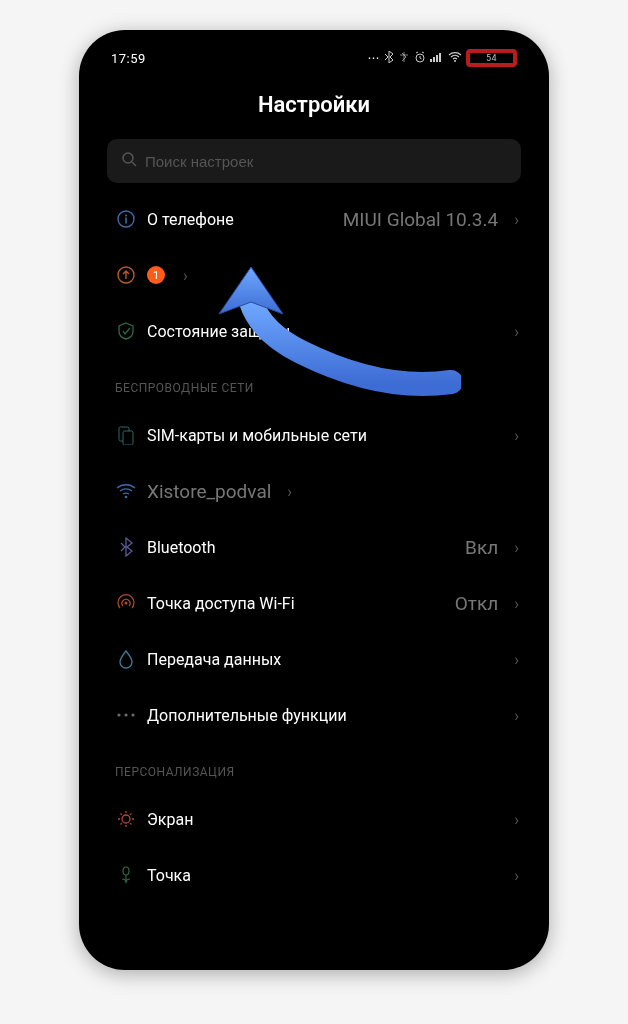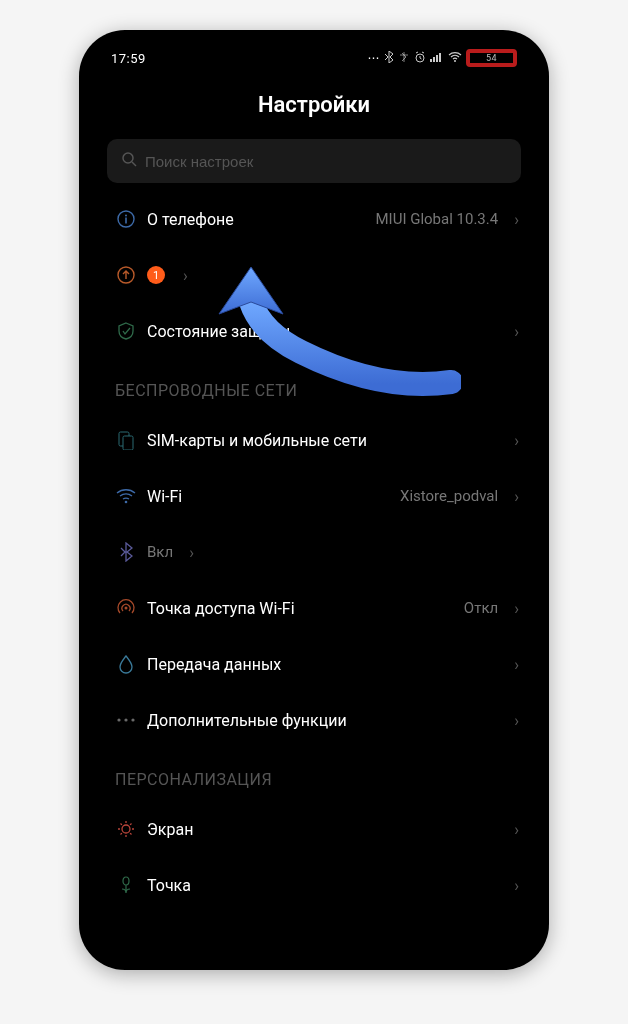--- a/index.html
+++ b/index.html
@@ -73,21 +73,21 @@
     background: transparent;
     border: none;
     outline: none;
     color: #fff;
     font-size: 15px;
     flex: 1;
   }
   .search-box input::placeholder { color: #555; }
   .section-header {
     color: #555;
-    font-size: 16px;
+    font-size: 12px;
     letter-spacing: 0.5px;
     padding: 22px 24px 12px;
   }
   .row {
     display: flex;
     align-items: center;
     padding: 16px 18px 16px 24px;
     gap: 10px;
     min-height: 56px;
   }
@@ -99,21 +99,21 @@
     justify-content: center;
     flex-shrink: 0;
   }
   .row .label {
     flex: 1;
     color: #fff;
     font-size: 16px;
   }
   .row .value {
     color: #777;
-    font-size: 15px;
+    font-size: 19px;
     margin-right: 6px;
   }
   .row .chevron {
     color: #555;
     font-size: 16px;
   }
   .badge {
     width: 18px;
     height: 18px;
     background: #ff5c1a;
@@ -249,31 +249,31 @@
       <span class="chevron">›</span>
     </div>
 
     <div class="row">
       <span class="icon-slot c-blue">
         <svg width="22" height="16" viewBox="0 0 22 16">
             <path d="M2 5a14 14 0 0118 0M5 8a10 10 0 0112 0M8 11a6 6 0 016 0" stroke="currentColor" fill="none" stroke-width="1.4"></path>
             <circle cx="11" cy="14" r="1.3" fill="currentColor"></circle>
           </svg>
       </span>
-      <span class="label">Wi-Fi</span>
       <span class="value">Xistore_podval</span>
       <span class="chevron">›</span>
     </div>
 
     <div class="row">
       <span class="icon-slot c-purple">
         <svg width="14" height="20" viewBox="0 0 14 20">
             <path d="M7 1v18l6-5-5-4 5-4-6-5zM2 6l4 4-4 4" stroke="currentColor" stroke-width="1.3" fill="none"></path>
           </svg>
       </span>
+      <span class="label">Bluetooth</span>
       <span class="value">Вкл</span>
       <span class="chevron">›</span>
     </div>
 
     <div class="row">
       <span class="icon-slot c-brick">
         <svg width="20" height="20" viewBox="0 0 20 20">
             <path d="M7 13a4 4 0 116 0M4 15a8 8 0 1112 0" stroke="currentColor" fill="none" stroke-width="1.3"></path>
             <circle cx="10" cy="10" r="1.5" fill="currentColor"></circle>
           </svg>

